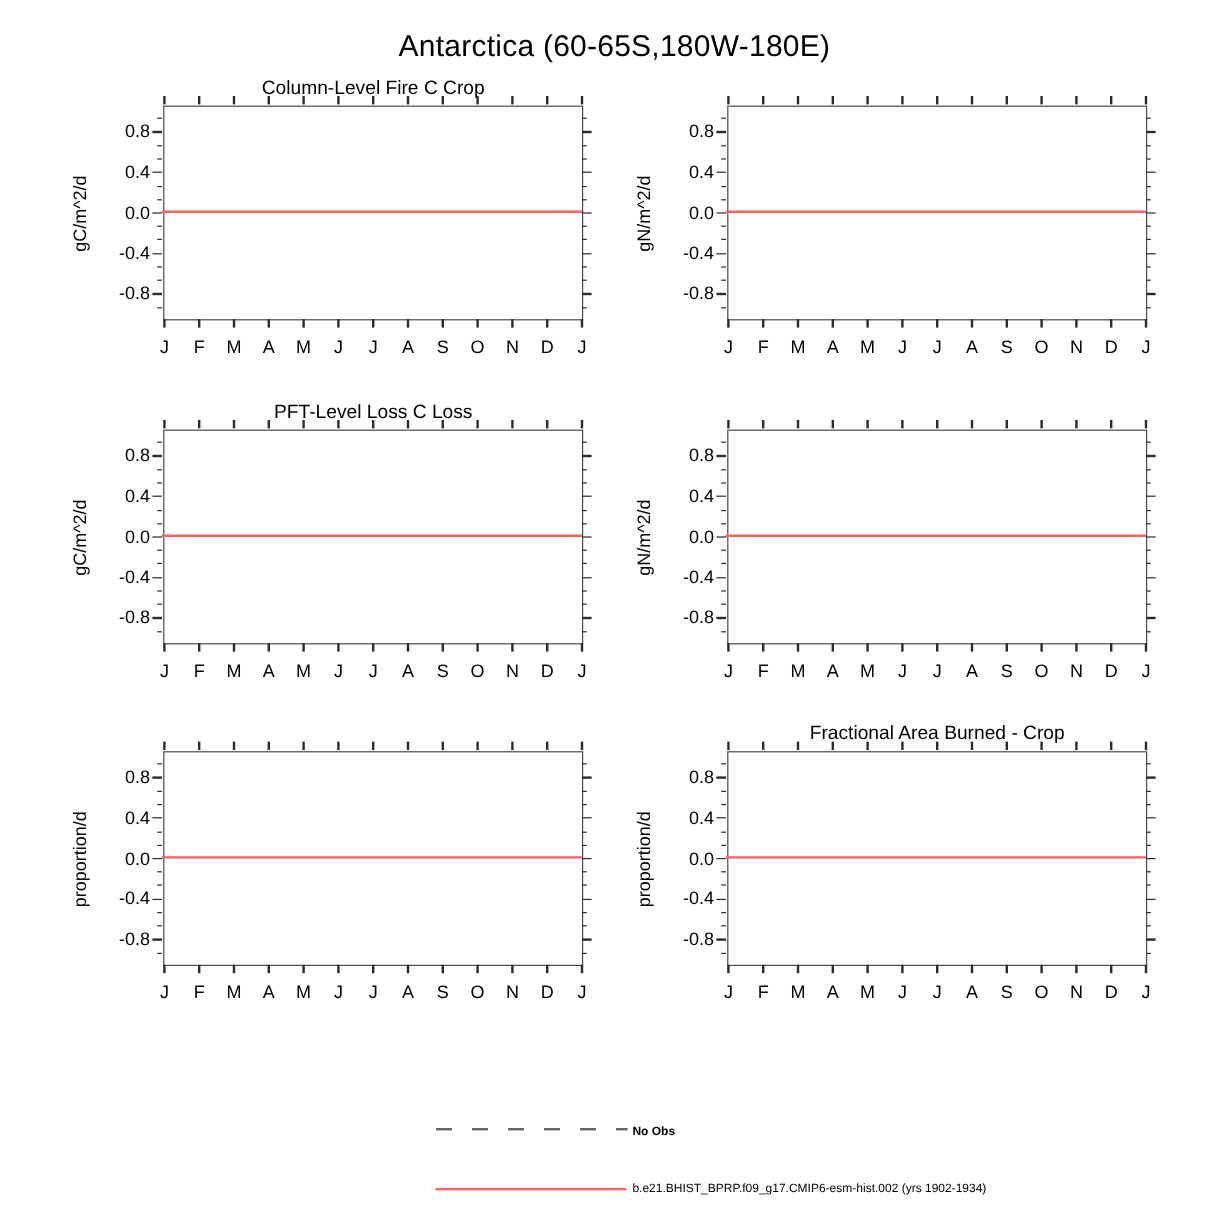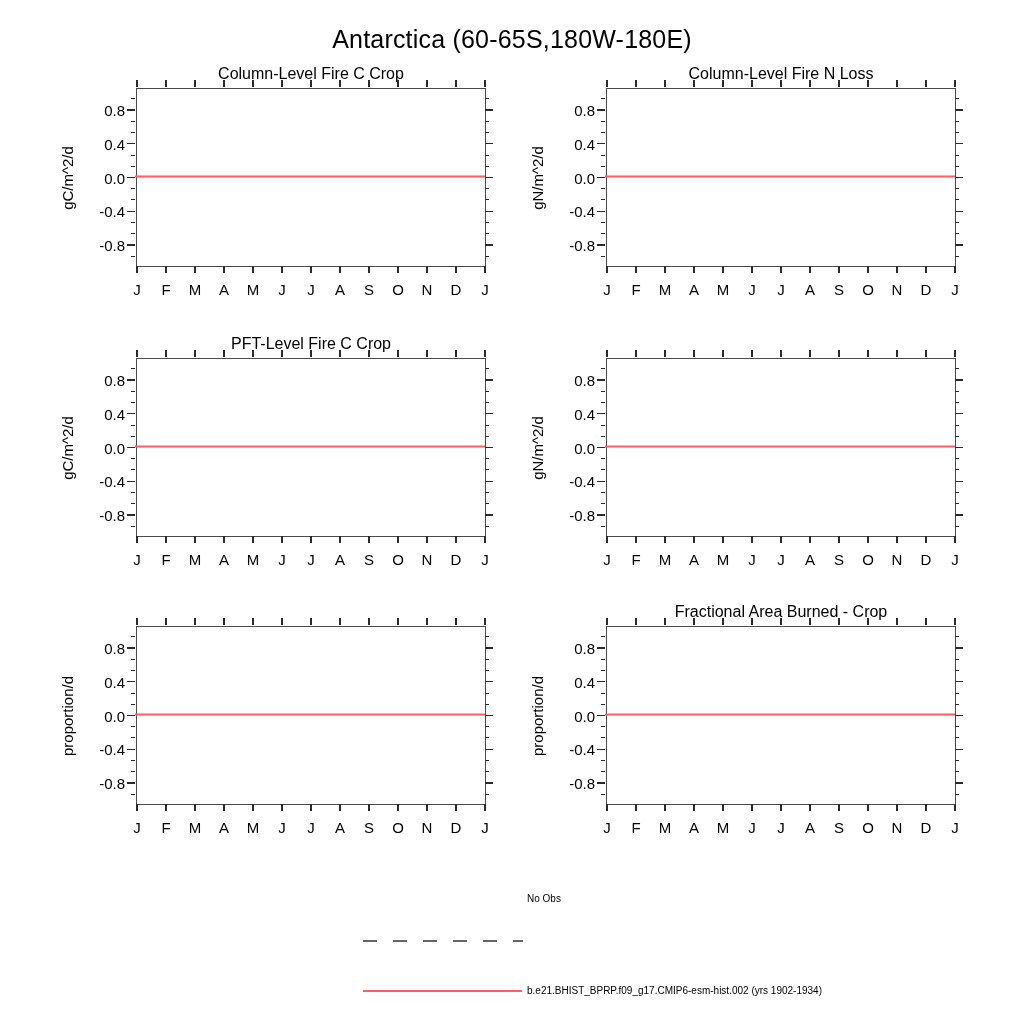--- a/index.html
+++ b/index.html
@@ -105,21 +105,20 @@
       <div class="tick" style="top: calc(5.55667% - 0.5px); left: 100%; width: 4px; height: 1px;"></div>
       <div class="tick" style="top: calc(94.4433% - 0.5px); left: -5.6px; width: 4px; height: 1px;"></div>
       <div class="tick" style="top: calc(94.4433% - 0.5px); left: 100%; width: 4px; height: 1px;"></div>
       <svg width="350" height="179" viewBox="0 0 350 179" class="series-svg">
         <polyline points="0.0,89.5 29.2,89.5 58.3,89.5 87.5,89.5 116.7,89.5 145.8,89.5 175.0,89.5 204.2,89.5 233.3,89.5 262.5,89.5 291.7,89.5 320.8,89.5 350.0,89.5" fill="none" stroke="#ff5f5f" stroke-width="2"></polyline>
       </svg>
     </div>
 </div>
 
 <div class="panel" style="left:606px;top:88px">
-  <div class="ptitle">Column-Level Fire N Loss</div>
   <div class="ylab">gN/m^2/d</div>
   <div class="plot">
       <div class="tick" style="left: calc(0% - 0.6px); top: 100%; width: 1.2px; height: 7px;"></div>
       <div class="tick" style="left: calc(0% - 0.6px); top: -8.6px; width: 1.2px; height: 7px;"></div>
       <div class="xlab" style="left: 0%;">J</div>
       <div class="tick" style="left: calc(8.33333% - 0.6px); top: 100%; width: 1.2px; height: 7px;"></div>
       <div class="tick" style="left: calc(8.33333% - 0.6px); top: -8.6px; width: 1.2px; height: 7px;"></div>
       <div class="xlab" style="left: 8.33333%;">F</div>
       <div class="tick" style="left: calc(16.6667% - 0.6px); top: 100%; width: 1.2px; height: 7px;"></div>
       <div class="tick" style="left: calc(16.6667% - 0.6px); top: -8.6px; width: 1.2px; height: 7px;"></div>
@@ -189,21 +188,21 @@
       <div class="tick" style="top: calc(5.55667% - 0.5px); left: 100%; width: 4px; height: 1px;"></div>
       <div class="tick" style="top: calc(94.4433% - 0.5px); left: -5.6px; width: 4px; height: 1px;"></div>
       <div class="tick" style="top: calc(94.4433% - 0.5px); left: 100%; width: 4px; height: 1px;"></div>
       <svg width="350" height="179" viewBox="0 0 350 179" class="series-svg">
         <polyline points="0.0,89.5 29.2,89.5 58.3,89.5 87.5,89.5 116.7,89.5 145.8,89.5 175.0,89.5 204.2,89.5 233.3,89.5 262.5,89.5 291.7,89.5 320.8,89.5 350.0,89.5" fill="none" stroke="#ff5f5f" stroke-width="2"></polyline>
       </svg>
     </div>
 </div>
 
 <div class="panel" style="left:136px;top:358px">
-  <div class="ptitle">PFT-Level Fire C Crop</div>
+  <div class="ptitle">PFT-Level Loss C Loss</div>
   <div class="ylab">gC/m^2/d</div>
   <div class="plot">
       <div class="tick" style="left: calc(0% - 0.6px); top: 100%; width: 1.2px; height: 7px;"></div>
       <div class="tick" style="left: calc(0% - 0.6px); top: -8.6px; width: 1.2px; height: 7px;"></div>
       <div class="xlab" style="left: 0%;">J</div>
       <div class="tick" style="left: calc(8.33333% - 0.6px); top: 100%; width: 1.2px; height: 7px;"></div>
       <div class="tick" style="left: calc(8.33333% - 0.6px); top: -8.6px; width: 1.2px; height: 7px;"></div>
       <div class="xlab" style="left: 8.33333%;">F</div>
       <div class="tick" style="left: calc(16.6667% - 0.6px); top: 100%; width: 1.2px; height: 7px;"></div>
       <div class="tick" style="left: calc(16.6667% - 0.6px); top: -8.6px; width: 1.2px; height: 7px;"></div>
@@ -524,16 +523,16 @@
       <div class="tick" style="top: calc(94.4433% - 0.5px); left: -5.6px; width: 4px; height: 1px;"></div>
       <div class="tick" style="top: calc(94.4433% - 0.5px); left: 100%; width: 4px; height: 1px;"></div>
       <svg width="350" height="179" viewBox="0 0 350 179" class="series-svg">
         <polyline points="0.0,89.5 29.2,89.5 58.3,89.5 87.5,89.5 116.7,89.5 145.8,89.5 175.0,89.5 204.2,89.5 233.3,89.5 262.5,89.5 291.7,89.5 320.8,89.5 350.0,89.5" fill="none" stroke="#ff5f5f" stroke-width="2"></polyline>
       </svg>
     </div>
 </div>
 
 <div>
   <div class="legend-line" style="left:363px;top:940px;width:160px;background:repeating-linear-gradient(to right,#666 0 14px,transparent 14px 30px);"></div>
-  <div class="legend-label" style="left:527px;top:893px;">No Obs</div>
+  <div class="legend-label" style="left:527px;top:938px;font-weight:bold;">No Obs</div>
   <div class="legend-line" style="left:363px;top:990px;width:159px;background:#ff5f5f;"></div>
   <div class="legend-label" style="left:527px;top:985px;">b.e21.BHIST_BPRP.f09_g17.CMIP6-esm-hist.002 (yrs 1902-1934)</div>
 </div>
 
 </body></html>

